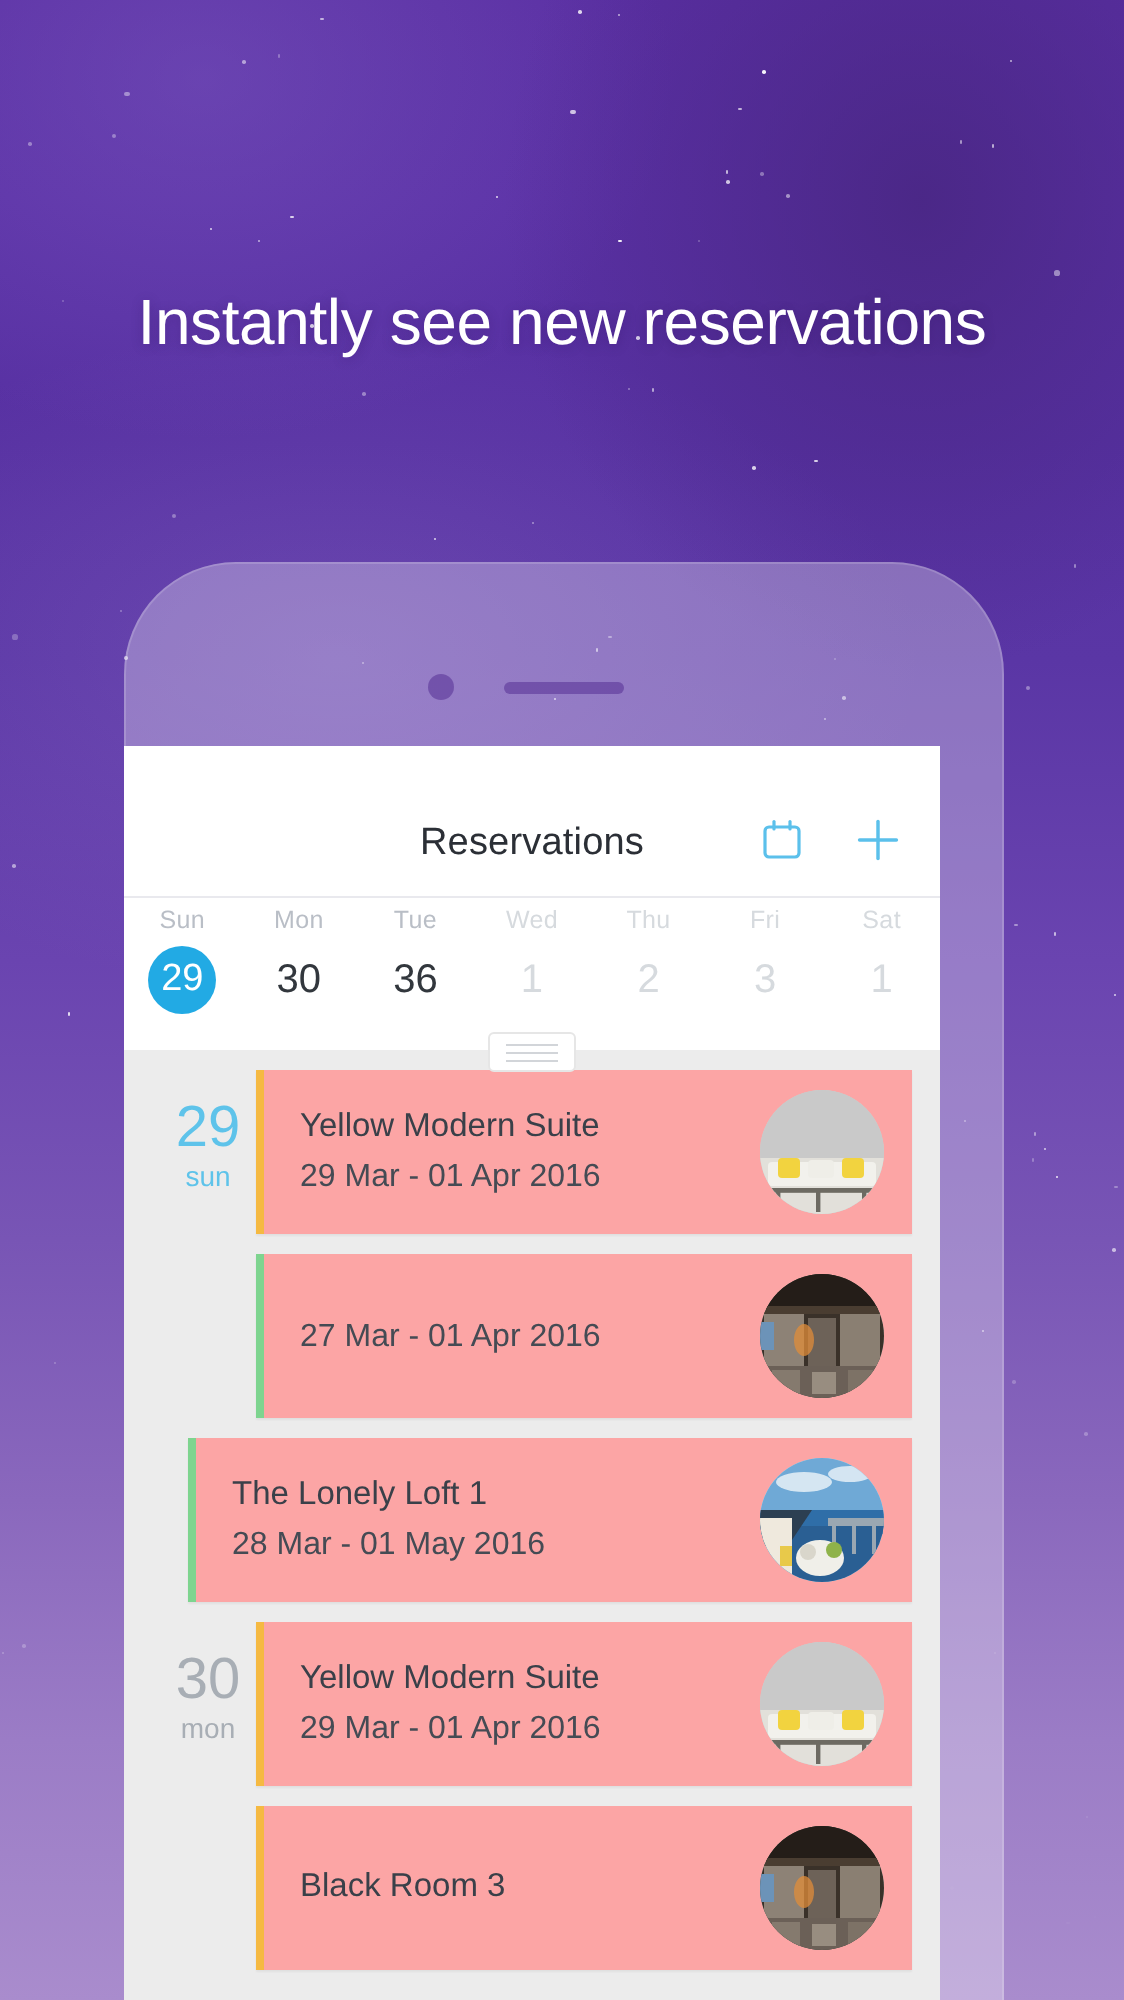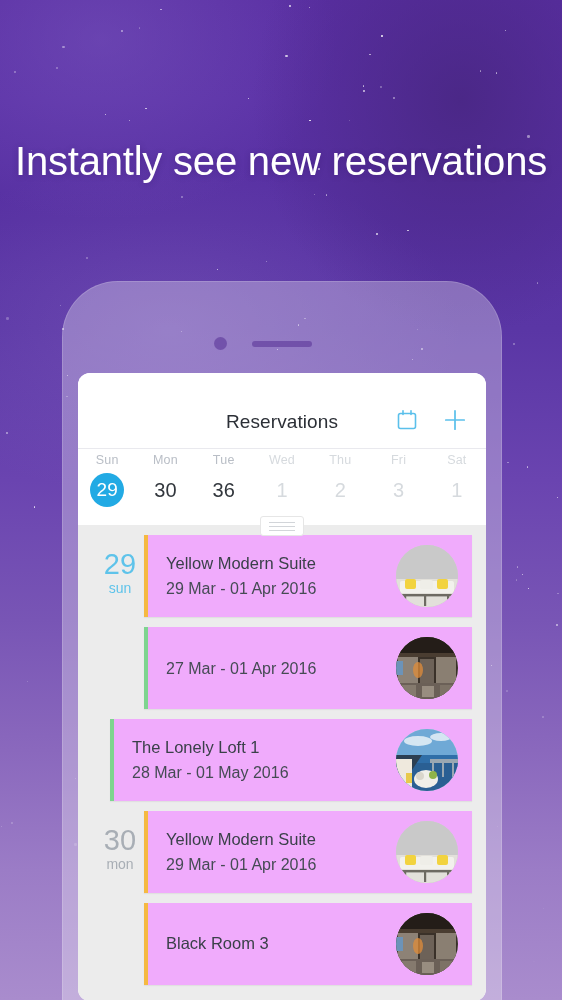--- a/index.html
+++ b/index.html
@@ -38,21 +38,21 @@
     pointer-events: none;
   }
 
   
   .headline {
     position: absolute;
     left: 0; top: 138px;
     width: 562px;
     text-align: center;
     color: #ffffff;
-    font-size: 40px;
+    font-size: 32px;
     line-height: 46px;
     font-weight: 300;
     letter-spacing: -0.2px;
     text-shadow: 0 1px 6px rgba(40,10,80,0.25);
   }
   .headline .l2 { display: block; }
 
   
   .phone {
     position: absolute;
@@ -73,25 +73,24 @@
     position: absolute;
     left: 190px; top: 60px;
     width: 60px; height: 6px;
     border-radius: 3px;
     background: rgba(86,48,148,0.55);
   }
 
   
   .screen {
     position: absolute;
-    left: 78px; top: 373px;
+    left: 62px; top: 373px;
     width: 408px; height: 628px;
     background: #ffffff;
     overflow: hidden;
-    border-radius: 12px;
   }
 
   
   .navbar {
     position: relative;
     height: 76px;
     background: #ffffff;
     border-bottom: 1px solid #e9e9ee;
   }
   .nav-title {
@@ -203,21 +202,21 @@
     line-height: 18px;
     font-weight: 300;
     color: #5ec3ea;
   }
   .daylabel.grey .dd, .daylabel.grey .dw { color: #a8aeb5; }
 
   .card {
     position: relative;
     margin: 0 14px 10px 66px;
     height: 82px;
-    background: #f0abfc;
+    background: #fca5a5;
     border-left: 4px solid #cccccc;
     box-shadow: 0 1px 1px rgba(0,0,0,0.05);
     display: flex;
     align-items: center;
     cursor: pointer;
   }
   .card-text {
     padding-left: 18px;
     flex: 1 1 auto;
     min-width: 0;

